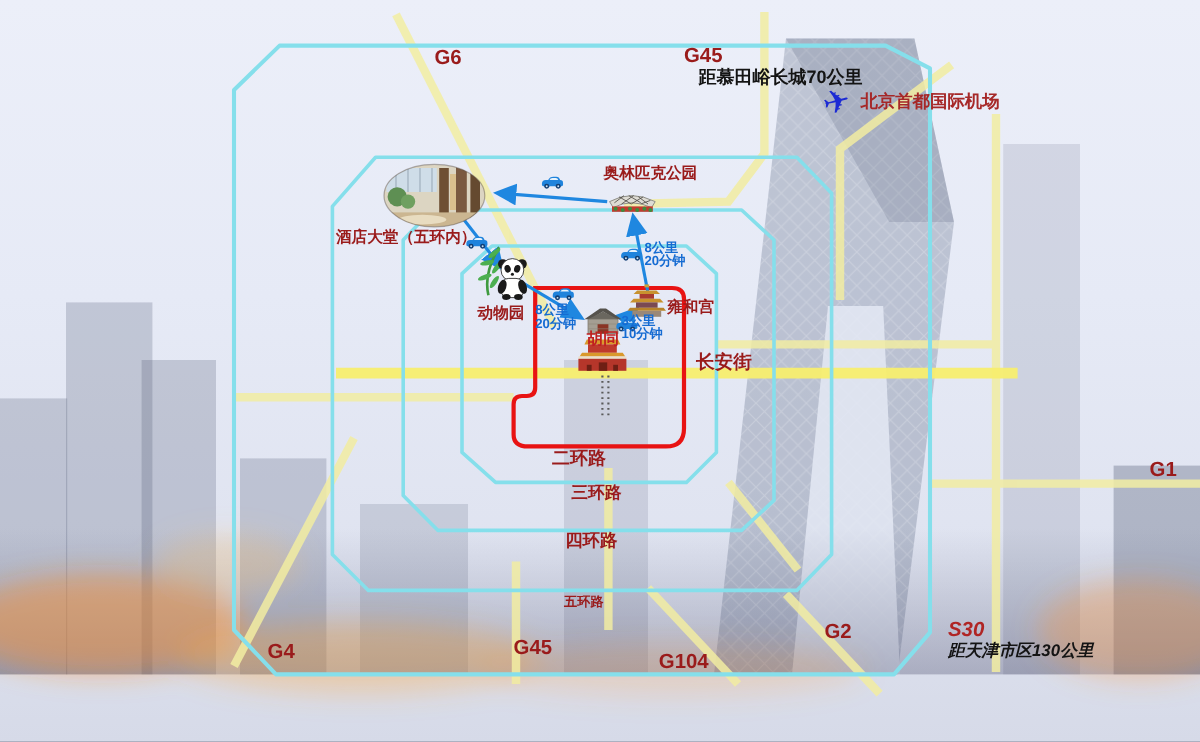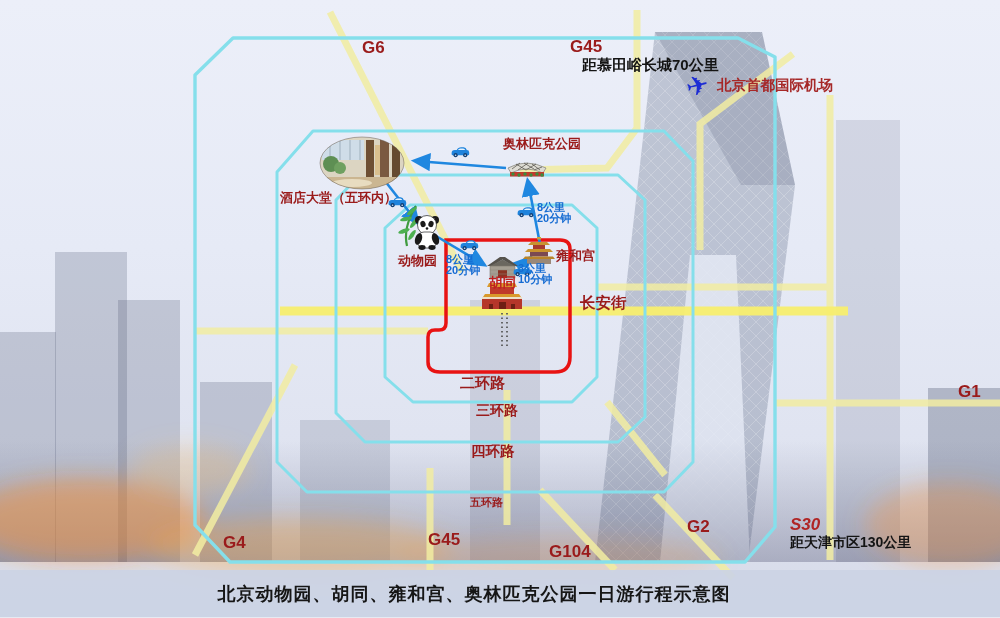--- a/index.html
+++ b/index.html
@@ -252,32 +252,29 @@
   <div class="lbl ring" style="left:460px;top:375px;">二环路</div>
   <div class="lbl ring" style="left:476px;top:403px;font-size:14px;">三环路</div>
   <div class="lbl ring" style="left:471px;top:444px;font-size:14.5px;">四环路</div>
   <div class="lbl ring" style="left:470px;top:497px;font-size:11px;">五环路</div>
 
   <div class="lbl hwy" style="left:223px;top:534px;">G4</div>
   <div class="lbl hwy" style="left:428px;top:531px;">G45</div>
   <div class="lbl hwy" style="left:549px;top:533px;margin-top:10px;">G104</div>
   <div class="lbl hwy" style="left:687px;top:518px;">G2</div>
   <div class="lbl hwy" style="left:790px;top:516px;color:#b02525;font-style:italic;">S30</div>
-  <div class="lbl black" style="left:790px;top:535px;font-size:14px;">距天津市区130公里</div>
+  <div class="lbl black" style="left:790px;top:535px;font-size:14px;font-style:italic;">距天津市区130公里</div>
   <div class="lbl hwy" style="left:958px;top:383px;">G1</div>
 
   <div class="dist" style="left:446px;top:254px;">
     <span>8公里</span>
     <span>20分钟</span>
   </div>
   <div class="dist" style="left:518px;top:263px;">
     <span>3公里</span>
     <span>10分钟</span>
   </div>
   <div class="dist" style="left:537px;top:202px;">
     <span>8公里</span>
     <span>20分钟</span>
   </div>
 
-  <div class="caption-bar">
-    <span>北京动物园、胡同、雍和宫、奥林匹克公园一日游行程示意图</span>
-  </div>
 </div>
 
 </body></html>

